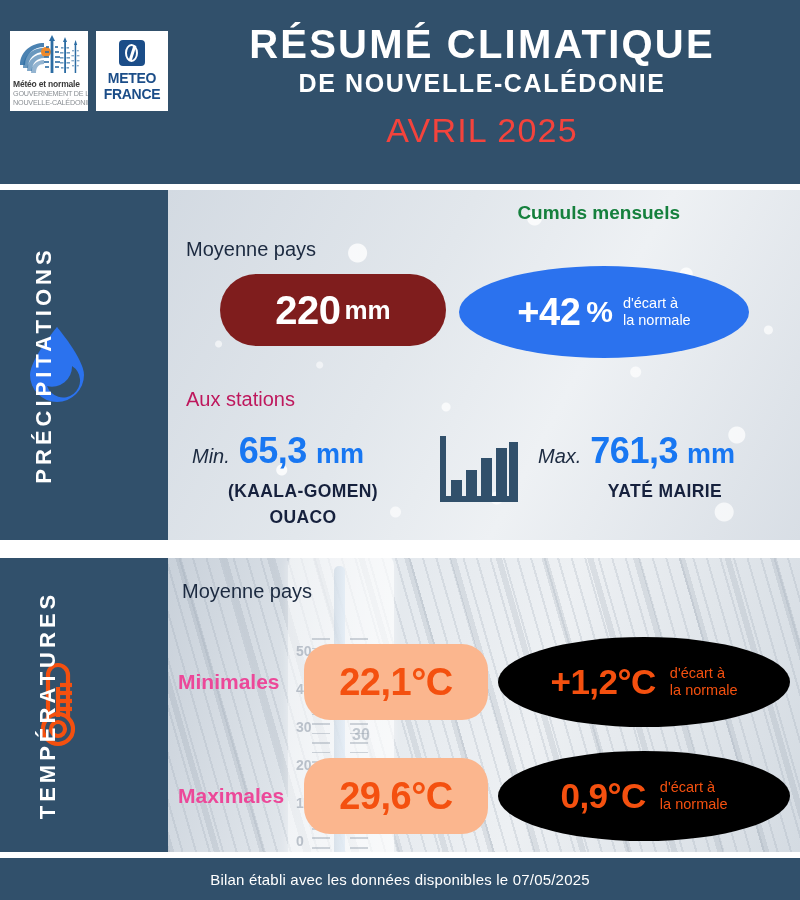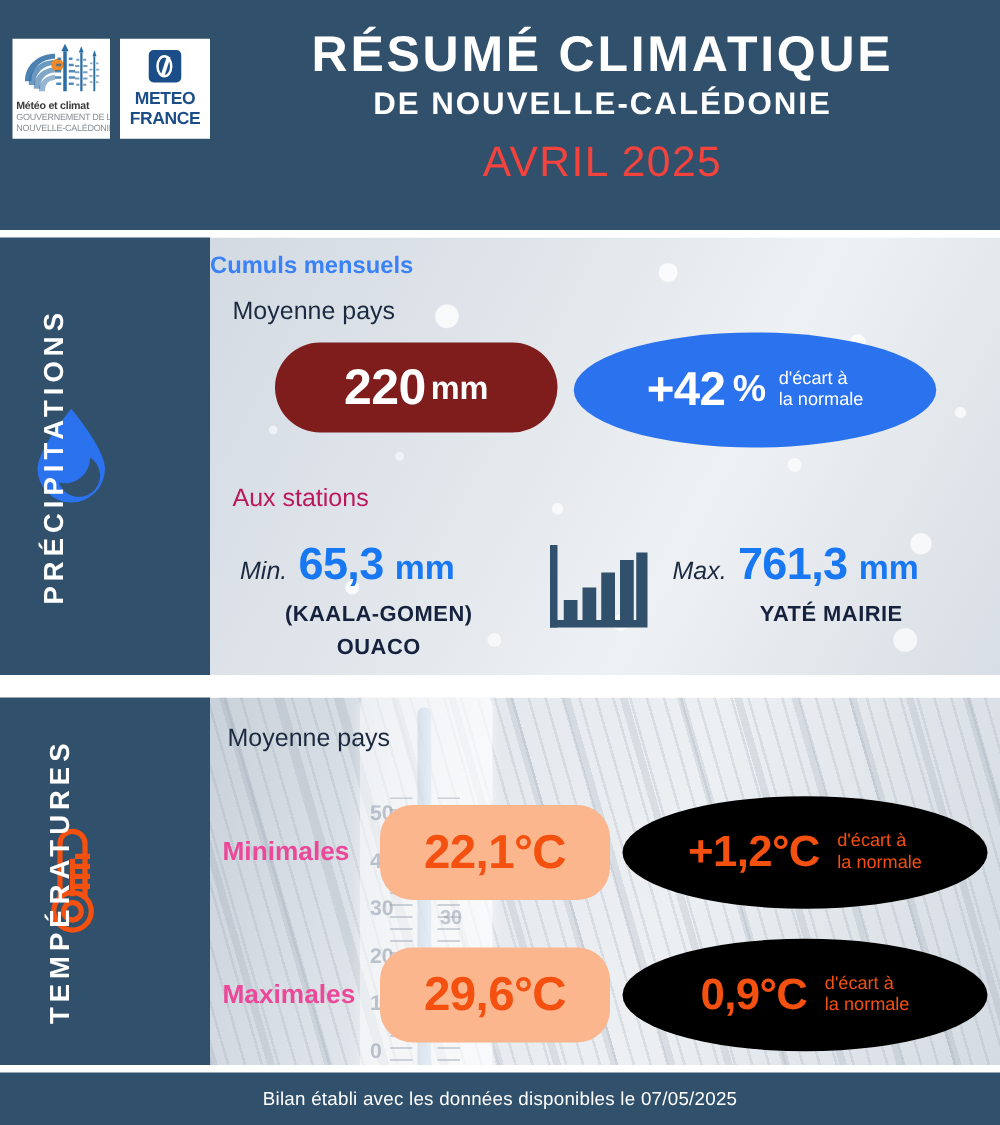--- a/index.html
+++ b/index.html
@@ -224,21 +224,21 @@
     position: absolute;
     left: 46px; top: 14px;
     width: 11px; bottom: 0;
     background: linear-gradient(90deg, rgba(190,205,220,.5), rgba(225,235,245,.8));
     border-radius: 5px;
   }
   .thermo-scale {
     position: absolute;
     left: 8px; top: 80px;
     color: rgba(140,152,166,.55);
-    font-size: 17px;
+    font-size: 14px;
     font-weight: bold;
     line-height: 38px;
   }
   .thermo-scale-r {
     position: absolute;
     left: 64px; top: 145px;
     color: rgba(140,152,166,.5);
     font-size: 16px;
     font-weight: bold;
     line-height: 76px;
@@ -258,24 +258,24 @@
     position: relative;
     z-index: 3;
     width: 100%;
     height: 100%;
   }
 
   
   .cumuls-title {
     position: absolute;
     left: 0; right: 0; top: 12px;
-    text-align: left;
+    text-align: right;
     font-size: 19px;
     font-weight: bold;
-    color: #3b82f6;
+    color: #15803d;
     padding-right: 120px;
   }
   .moyenne-pays-p {
     position: absolute;
     left: 18px; top: 48px;
     font-size: 20px;
     color: #1C2A40;
   }
   .pill-blue {
     position: absolute;
@@ -522,21 +522,21 @@
             <rect x="55.4" y="20" width="2.6" height="1.4"></rect>
               <rect x="60.8" y="20" width="2.6" height="1.4"></rect>
             <rect x="55.4" y="25" width="2.6" height="1.4"></rect>
               <rect x="60.8" y="25" width="2.6" height="1.4"></rect>
             <rect x="56" y="30" width="2" height="1.4"></rect>
               <rect x="60.8" y="30" width="2" height="1.4"></rect>
           </g>
         </g>
       </svg>
       <div class="nc-text">
-        <div class="nc-t1">Météo et climat</div>
+        <div class="nc-t1">Météo et normale</div>
         <div class="nc-t2">GOUVERNEMENT DE LA</div>
         <div class="nc-t2">NOUVELLE-CALÉDONIE</div>
       </div>
     </div>
 
     <div class="logo-box mf">
       <div class="mf-mark"></div>
       <div class="mf-text">
         <div>METEO</div>
         <div>FRANCE</div>

